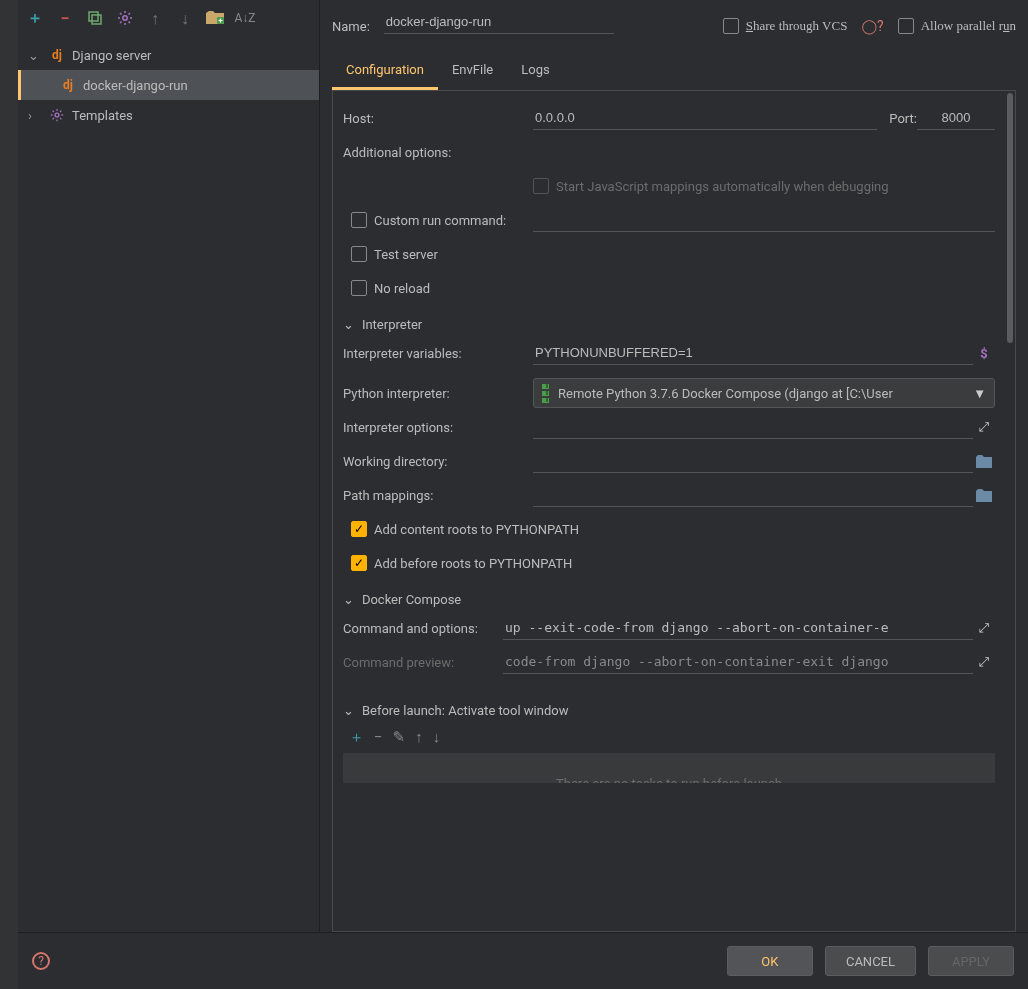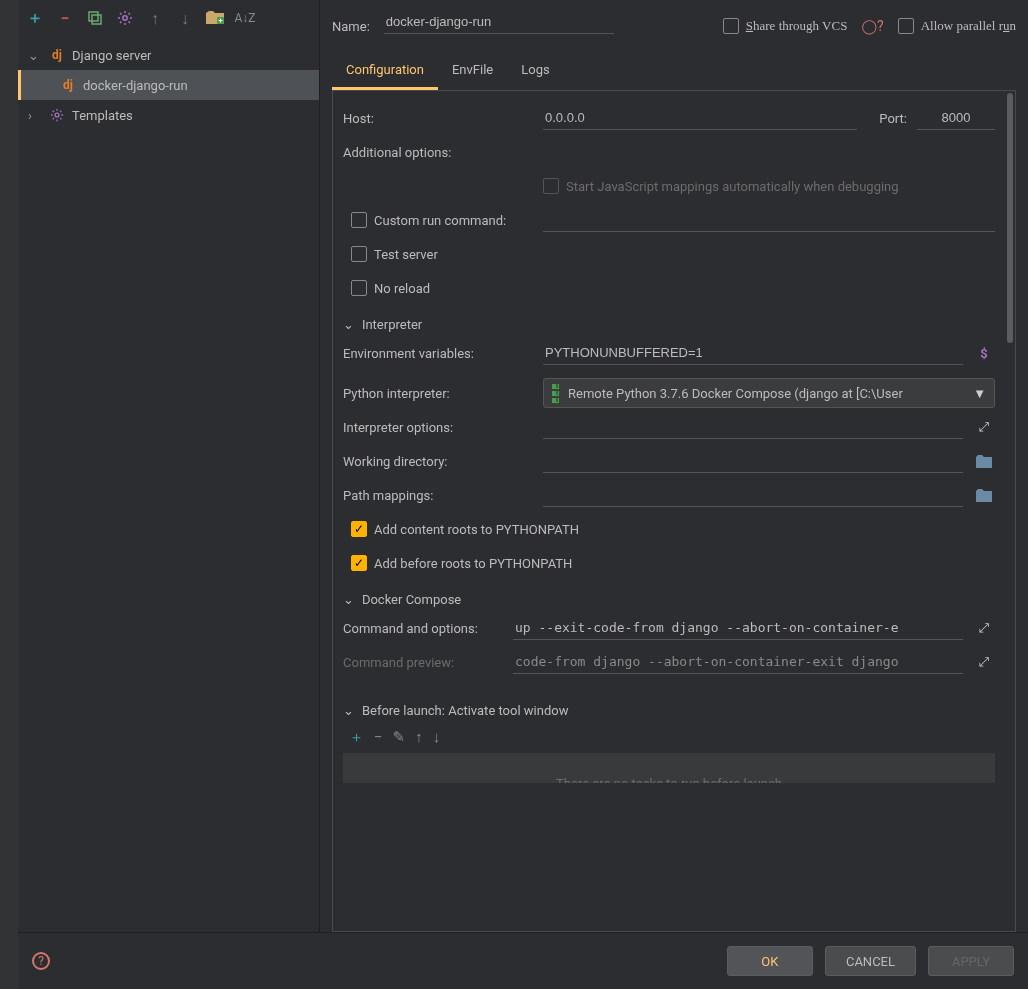--- a/index.html
+++ b/index.html
@@ -99,21 +99,21 @@
   .tab.active{color:var(--accent);border-bottom-color:var(--accent);}
 
   
   .config{
     flex:1;margin:0 12px 0 12px;border:1px solid #4a4a4a;
     overflow:hidden;position:relative;background:var(--panel);
   }
   .config-inner{position:absolute;inset:0 10px 0 0;overflow-y:auto;padding:10px;}
   .scrollbar{position:absolute;right:2px;top:2px;width:6px;height:250px;background:#5a5d5f;border-radius:3px;}
 
-  .row{display:flex;align-items:center;min-height:34px;gap:10px;}
+  .row{display:flex;align-items:center;min-height:34px;gap:0;}
   .row .lab{width:190px;color:var(--text);}
   .row .lab.dim{color:var(--text-muted);}
   .row .field{flex:1;display:flex;align-items:center;}
   .row .field input{flex:1;}
   .right-ic{width:22px;color:#888;display:flex;justify-content:center;cursor:pointer;}
 
   .sect{
     display:flex;align-items:center;gap:8px;margin-top:12px;margin-bottom:4px;
     color:var(--text);cursor:pointer;
   }
@@ -292,21 +292,21 @@
           </label>
         </div>
       </div>
 
       <div class="sect">
         <span class="chevd">⌄</span>
         <span>Interpreter</span>
       </div>
 
       <div class="row">
-        <span class="lab">Environment variables:</span>
+        <span class="lab">Interpreter variables:</span>
         <div class="field">
             <input class="under-input" value="PYTHONUNBUFFERED=1" style="">
           </div>
         <span class="right-ic dollar">$</span>
       </div>
 
       <div class="row" style="margin-top:6px;">
         <span class="lab">Python interpreter:</span>
         <div class="dropdown">
           <span class="remote-ic">

